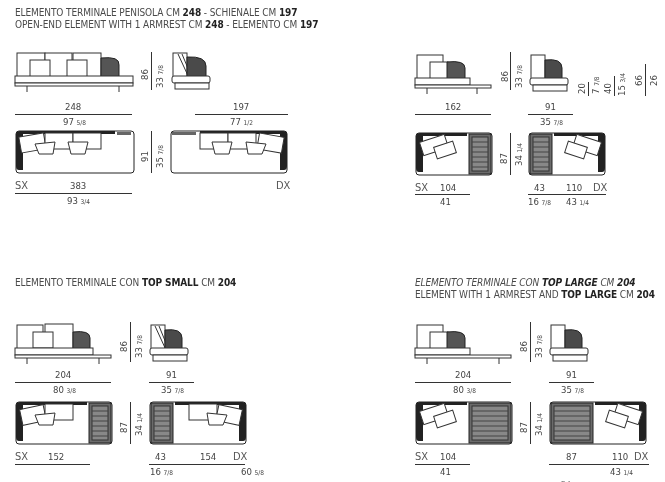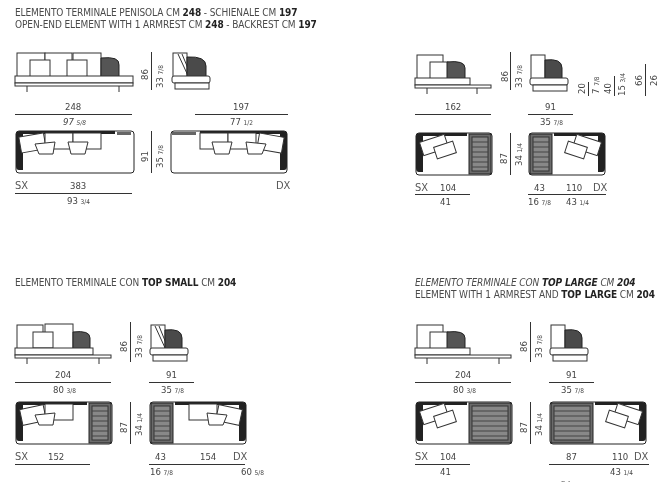--- a/index.html
+++ b/index.html
@@ -17,21 +17,21 @@
   svg { position:absolute; overflow:visible; }
 </style>
 </head>
 <body>
 
 <div class="panel" style="left:0;top:0;width:330px;height:215px;">
   <div class="title" style="left:15px;top:7px;">
     <span>ELEMENTO TERMINALE PENISOLA CM </span><b>248</b><span> - SCHIENALE CM </span><b>197</b>
   </div>
   <div class="title" style="left:15px;top:19px;">
-    <span>OPEN-END ELEMENT WITH 1 ARMREST CM </span><b>248</b><span> - BACKREST CM </span><b>197</b>
+    <span>OPEN-END ELEMENT WITH 1 ARMREST CM </span><b>248</b><span> - ELEMENTO CM </span><b>197</b>
   </div>
 
   <svg style="left:15px;top:50px;" width="115" height="50">
     <rect x="2" y="3" width="28" height="28" fill="#fff" stroke="#333"></rect>
     <rect x="30" y="3" width="27" height="30" fill="#fff" stroke="#333"></rect>
     <rect x="58" y="3" width="28" height="28" fill="#fff" stroke="#333"></rect>
     <rect x="15" y="10" width="20" height="18" fill="#fff" stroke="#333"></rect>
     <rect x="52" y="10" width="20" height="18" fill="#fff" stroke="#333"></rect>
     <path d="M86 8 Q105 6 104 15 L104 30 L86 30 Z" fill="#555" stroke="#222"></path>
     <rect x="0" y="26" width="118" height="7" fill="#fff" stroke="#333"></rect>
@@ -46,21 +46,21 @@
   <svg style="left:170px;top:50px;" width="50" height="45">
     <rect x="3" y="3" width="14" height="28" fill="#fff" stroke="#333"></rect>
     <path d="M8 4 L20 30 M12 4 L22 28" stroke="#333"></path>
     <path d="M17 7 Q36 6 36 16 L36 30 L17 30 Z" fill="#4a4a4a" stroke="#222"></path>
     <rect x="2" y="26" width="38" height="7" rx="2" fill="#fff" stroke="#333"></rect>
     <rect x="5" y="33" width="34" height="6" fill="#fff" stroke="#333"></rect>
   </svg>
 
   <div class="lbl" style="left:65px;top:102px;">248</div>
   <div class="hline" style="left:15px;top:114px;width:117px;"></div>
-  <div class="lbl" style="left:63px;top:117px;font-style:italic;"><span>97</span> <span class="frac">5/8</span></div>
+  <div class="lbl" style="left:63px;top:117px;"><span>97</span> <span class="frac">5/8</span></div>
 
   <div class="lbl" style="left:233px;top:102px;">197</div>
   <div class="hline" style="left:195px;top:114px;width:93px;"></div>
   <div class="lbl" style="left:230px;top:117px;"><span>77</span> <span class="frac">1/2</span></div>
 
   <svg style="left:15px;top:130px;" width="120" height="45">
     <rect x="1" y="1" width="118" height="42" rx="3" fill="#fff" stroke="#222"></rect>
     <path d="M1 4 Q1 1 5 1 L100 1 L100 4 L8 4 L8 40 L4 40 Q1 40 1 36 Z" fill="#222"></path>
     <rect x="5" y="5" width="25" height="16" fill="#fff" stroke="#333" transform="rotate(-10 17 13)"></rect>
     <rect x="30" y="3" width="28" height="16" fill="#fff" stroke="#333"></rect>

